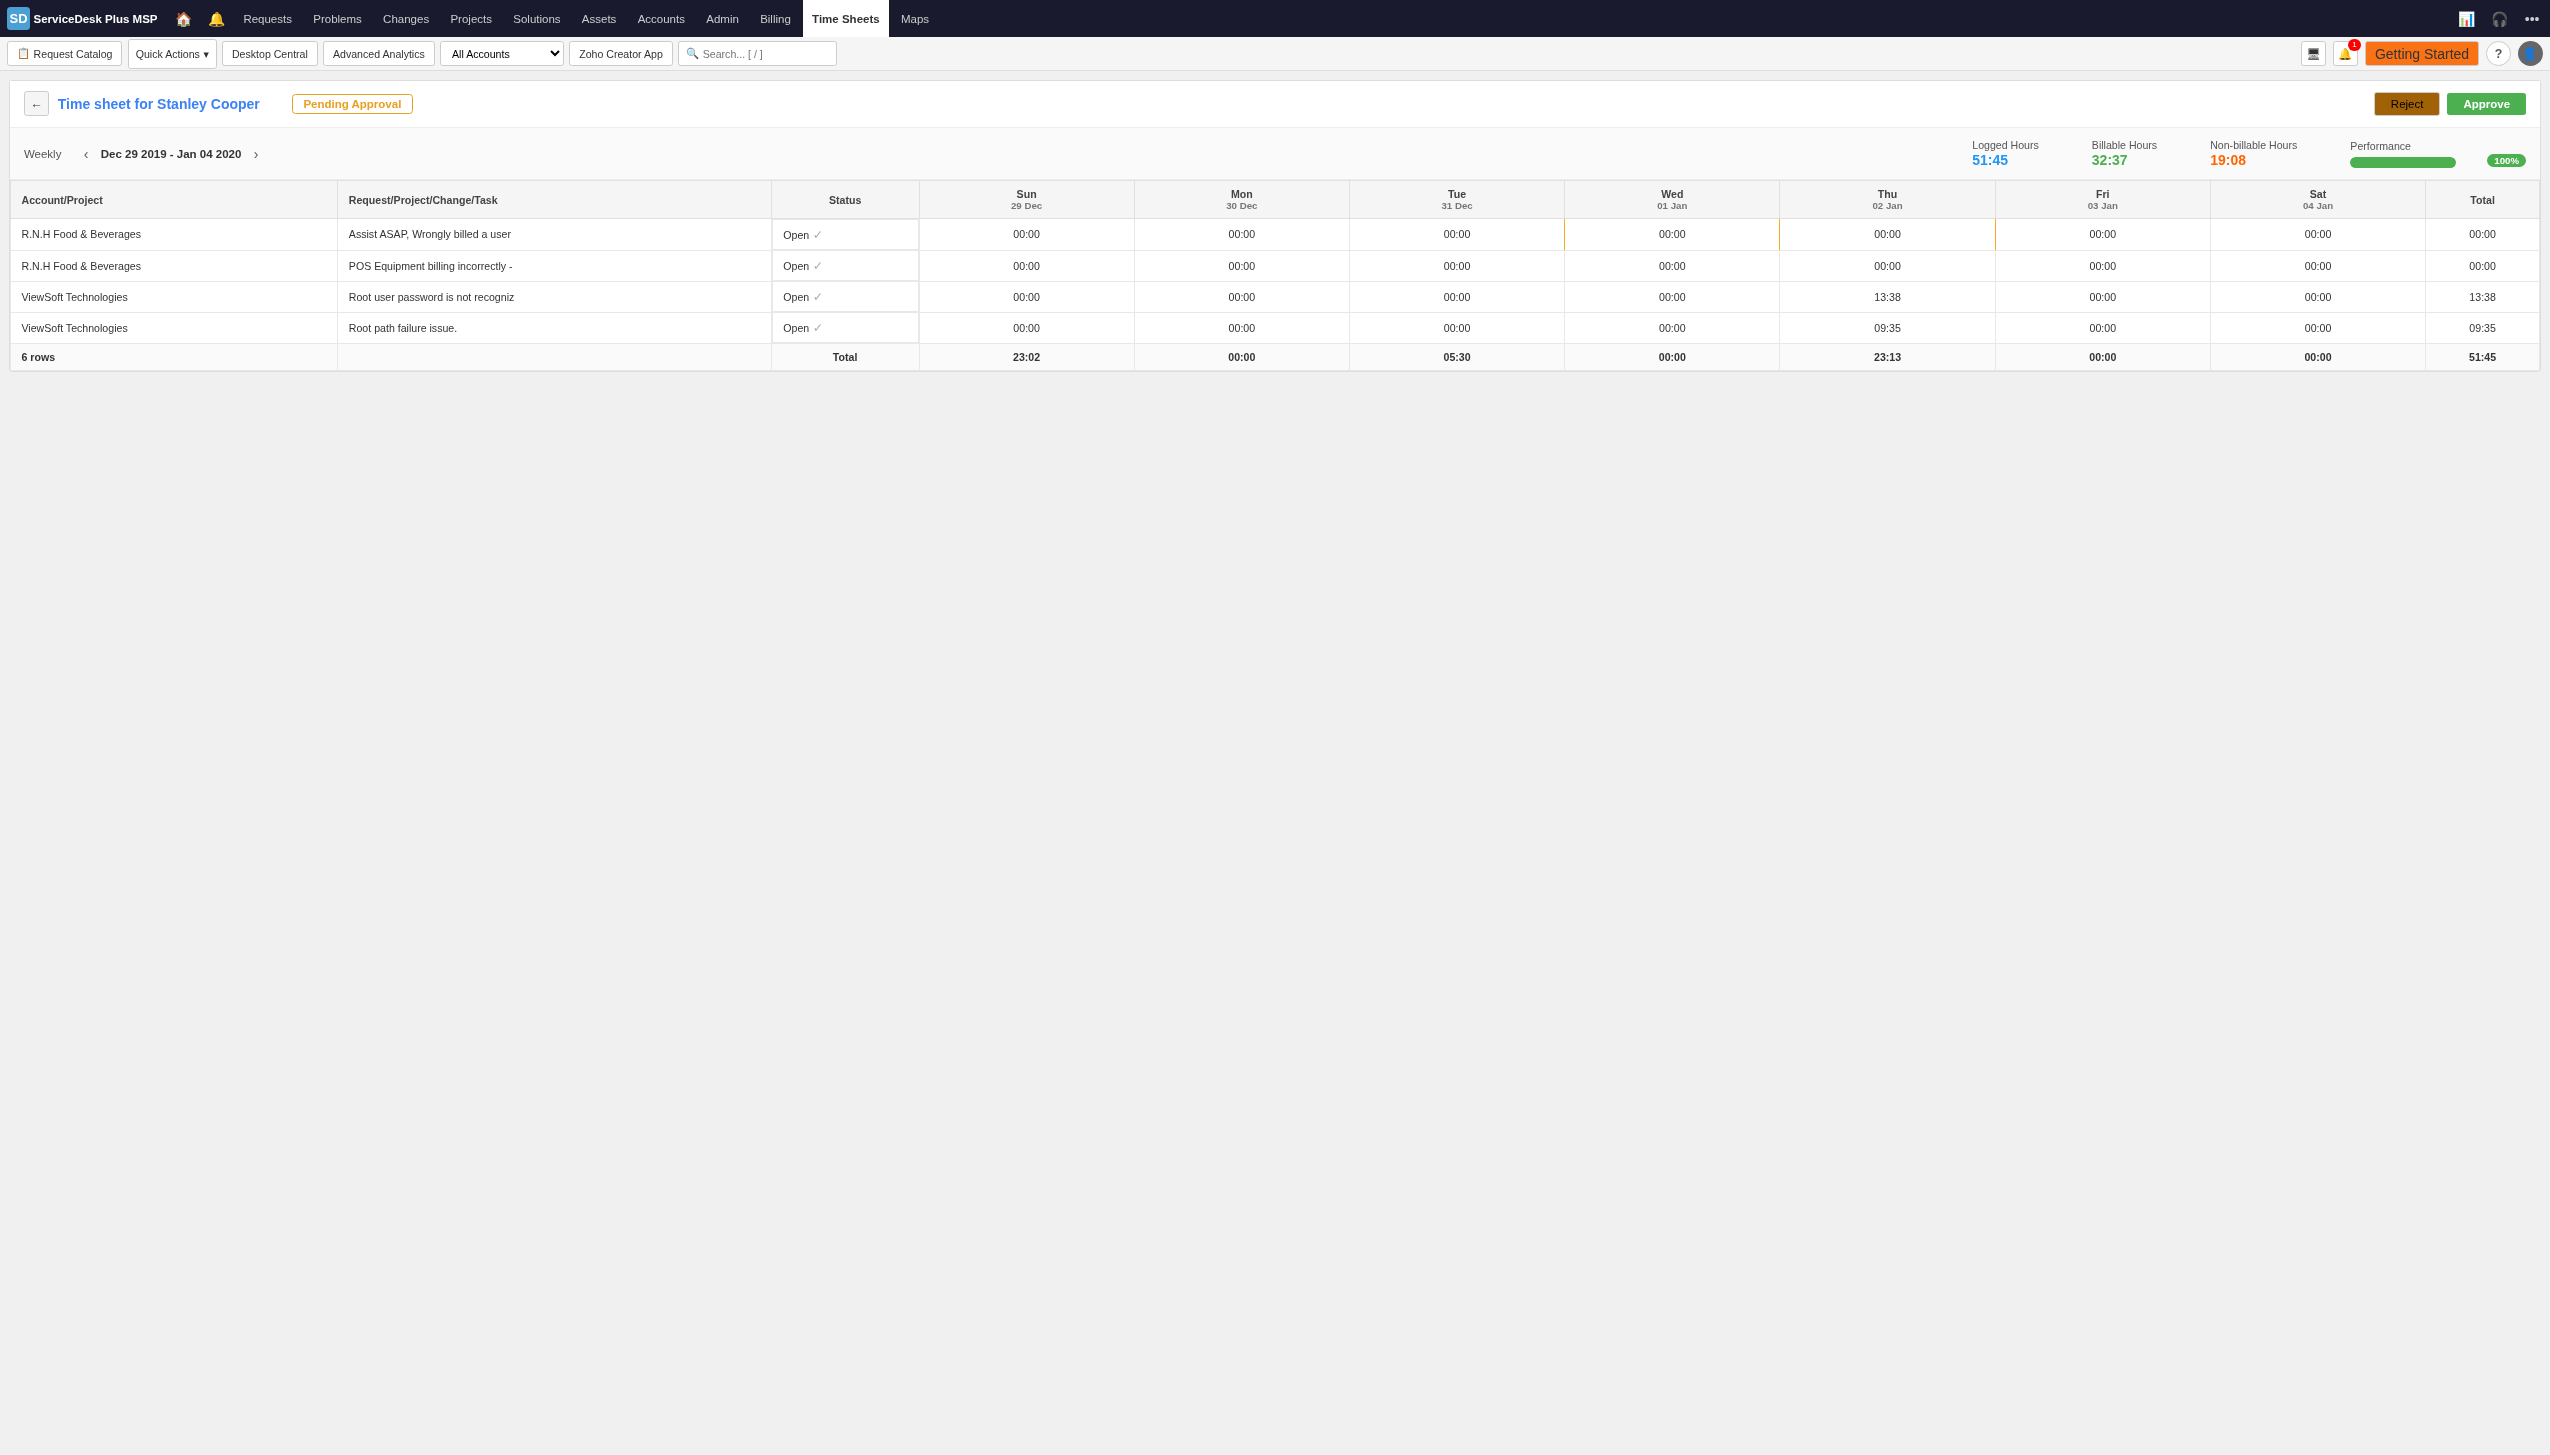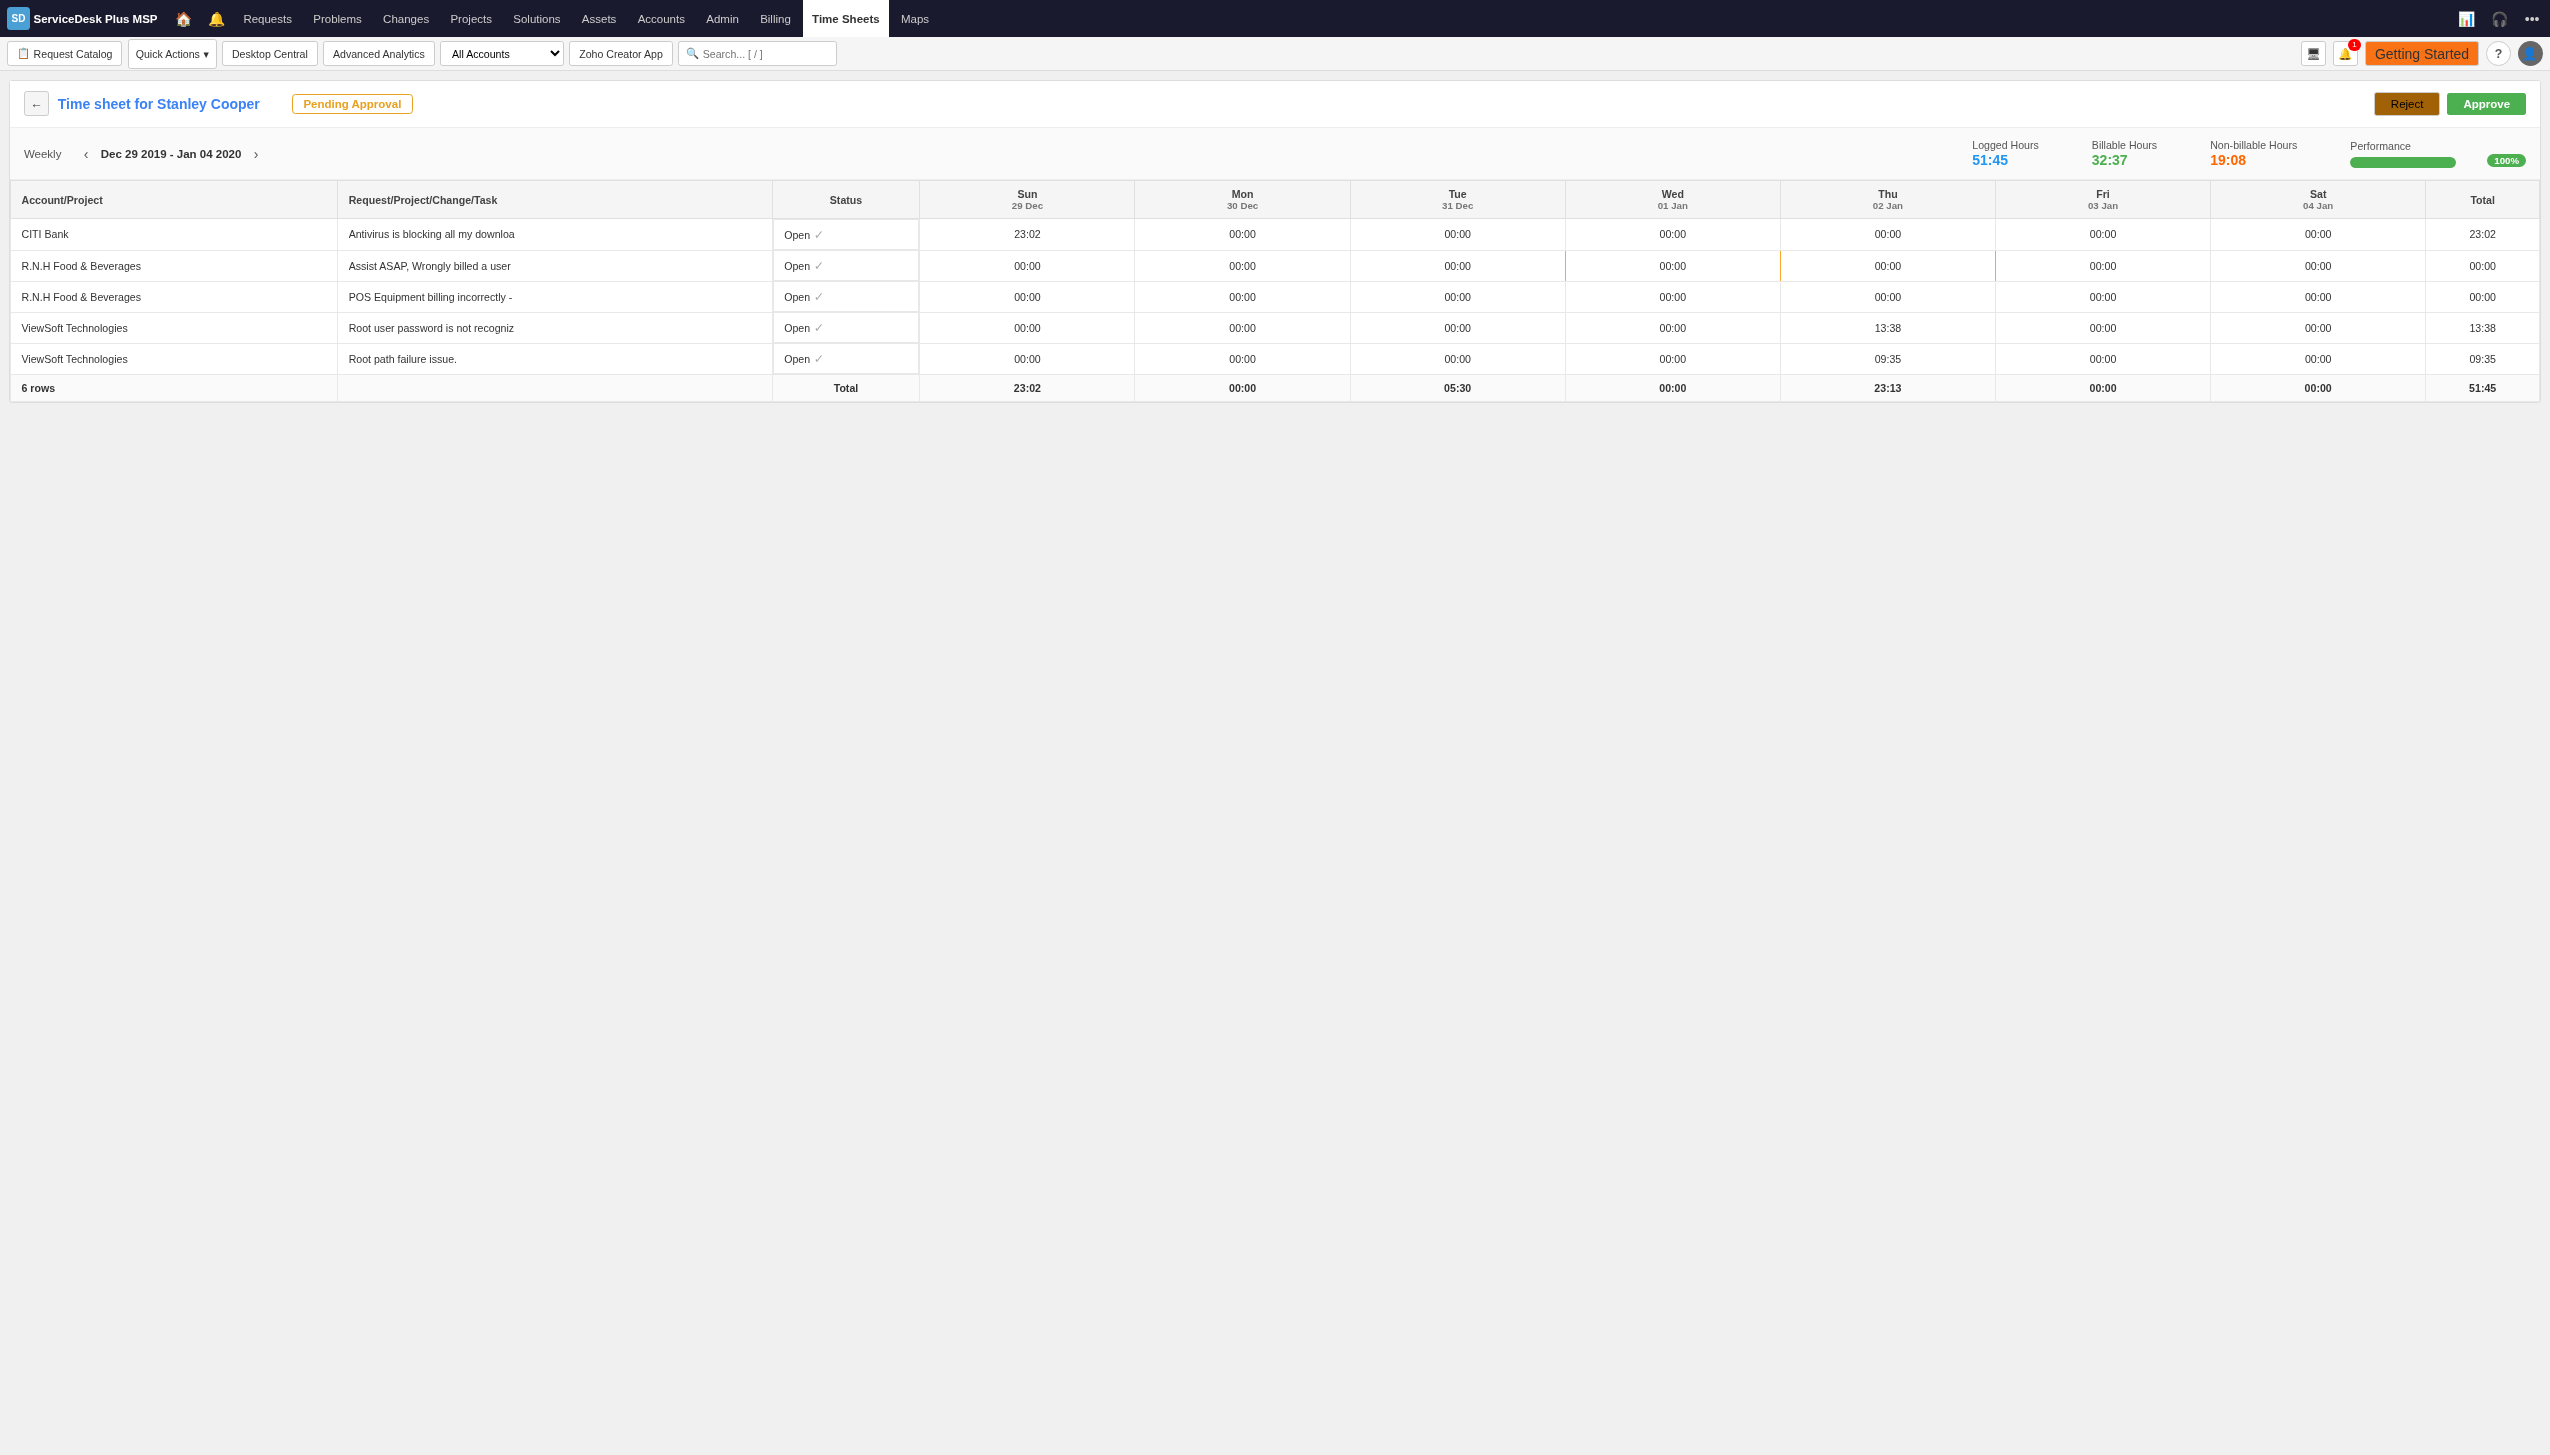--- a/index.html
+++ b/index.html
@@ -26,21 +26,21 @@
     }
     .nav-logo-icon {
       width: 23px;
       height: 23px;
       background: #4a9fd4;
       border-radius: 3.5px;
       display: flex;
       align-items: center;
       justify-content: center;
       color: white;
-      font-size: 10px;
+      font-size: 13px;
       font-weight: bold;
     }
     .nav-home-icon {
       color: #fff;
       font-size: 14px;
       padding: 3.5px 7px;
       cursor: pointer;
     }
     .nav-alert-icon {
       color: #ccc;
@@ -525,36 +525,20 @@
         </th>
         <th class="col-day">
           <div class="day-name">Sat</div>
           <div class="col-day day-date">04 Jan</div>
         </th>
         <th>Total</th>
       </tr>
     </thead>
     <tbody id="table-body">
         <tr>
-    <td class="left">CITI Bank</td>
-    <td class="left">Antivirus is blocking all my downloa</td>
-    <td style="display:flex;align-items:center;gap:3.5px;">
-      <span>Open</span>
-      <span class="check-icon">✓</span>
-    </td>
-    <td>23:02</td>
-    <td>00:00</td>
-    <td>00:00</td>
-    <td>00:00</td>
-    <td>00:00</td>
-    <td>00:00</td>
-    <td>00:00</td>
-    <td>23:02</td>
-  </tr>
-        <tr>
     <td class="left">R.N.H Food &amp; Beverages</td>
     <td class="left">Assist ASAP, Wrongly billed a user</td>
     <td style="display:flex;align-items:center;gap:3.5px;">
       <span>Open</span>
       <span class="check-icon">✓</span>
     </td>
     <td>00:00</td>
     <td>00:00</td>
     <td style="border-left:1.8px solid #ffa726;border-right:1.8px solid #ffa726;">00:00</td>
     <td style="border-left:1.8px solid #ffa726;border-right:1.8px solid #ffa726;">00:00</td>

